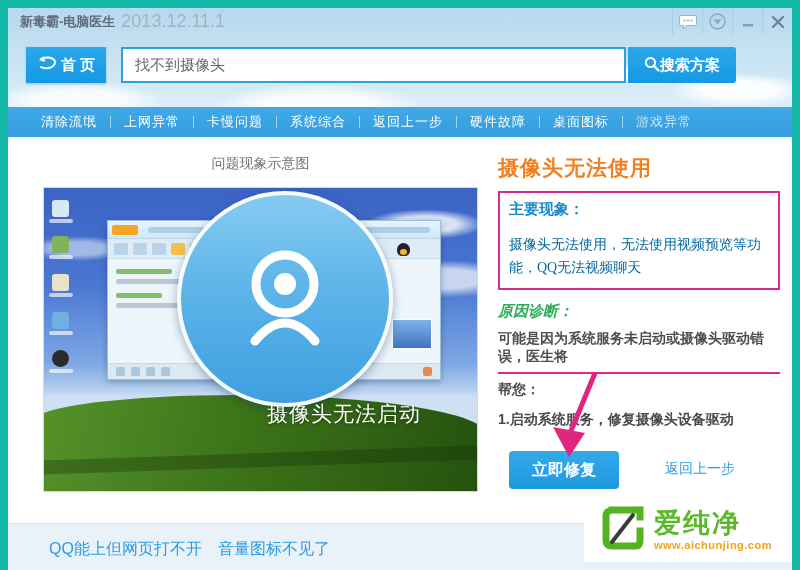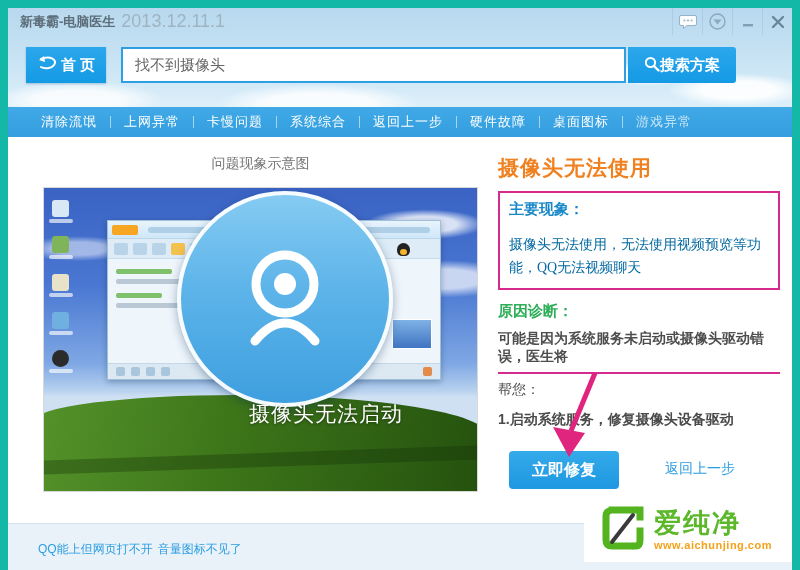--- a/index.html
+++ b/index.html
@@ -64,42 +64,42 @@
   .qq-line.green { background:#7fc06a; }
   .qq-bottom { position:absolute; left:0; right:0; bottom:0; height:16px; background:#dce9f3; border-top:1px solid #c2d8e8; display:flex; gap:6px; align-items:center; padding:0 8px; }
   .bdot { width:9px; height:9px; background:#a9c6dc; border-radius:2px; }
   .qq-thumb { position:absolute; right:8px; top:98px; width:40px; height:30px; background:linear-gradient(#7fb2e6,#3f74c2); border:1px solid #fff; }
   .qq-pet { position:absolute; right:30px; top:22px; width:13px; height:13px; background:#222; border-radius:50% 50% 40% 40%; }
   .qq-pet::after { content:""; position:absolute; left:3px; top:6px; width:7px; height:6px; background:#f7b32b; border-radius:50%; }
 
   .cam-circle { position:absolute; left:133px; top:3px; width:216px; height:216px; border-radius:50%;
     background:linear-gradient(180deg,#85cbf2 0%,#5db4e9 45%,#3e9fdf 100%);
     border:4px solid rgba(255,255,255,.95); box-shadow:0 3px 10px rgba(0,40,80,.35); display:flex; align-items:center; justify-content:center; }
-  .overlay-text { position:absolute; left:157px; top:212px; width:250px; text-align:center; color:#fff; font-size:21px;
+  .overlay-text { position:absolute; left:175px; top:212px; width:250px; text-align:center; color:#fff; font-size:21px;
     text-shadow:0 1px 3px rgba(0,0,0,.45); letter-spacing:1px; }
 
   
   .panel { position:absolute; left:490px; top:17px; width:282px; height:352px; }
   .p-title { color:#f08121; font-size:21px; font-weight:bold; letter-spacing:1px; }
   .symptom-box { margin-top:9px; border:2px solid #d62a8c; padding:7px 9px 9px; }
   .symptom-label { color:#1888c8; font-size:15px; font-weight:bold; }
   .symptom-text { margin-top:14px; color:#0369a1; font-size:14px; line-height:1.65;font-family:Liberation Serif, serif; }
-  .diag-label { margin-top:12px; color:#2fae59; font-size:15px; font-weight:bold; }
+  .diag-label { margin-top:12px; color:#2fae59; font-size:15px; font-weight:bold;font-style:italic; }
   .diag-line1 { margin-top:9px; color:#4e4e4e; font-size:14px; font-weight:bold; padding-bottom:6px; border-bottom:2px solid #d62a8c; }
-  .diag-line2 { margin-top:7px; color:#4e4e4e; font-size:14px; font-weight:normal; }
+  .diag-line2 { margin-top:7px; color:#4e4e4e; font-size:14px; font-weight:bold; }
   .step1 { margin-top:12px; color:#4a4a4a; font-size:14px; font-weight:bold; }
   .fix-btn { position:absolute; left:11px; top:297px; width:110px; height:38px;
     background:linear-gradient(#34aae9,#1f98e2); border:none; border-radius:4px; color:#fff; font-size:16px; font-weight:bold; cursor:pointer; }
   .back-link { position:absolute; left:167px; top:306px; color:#2a9de2; font-size:14px; cursor:pointer; text-decoration:none;text-align:right; }
   .annot-arrow { position:absolute; left:535px; top:232px; width:70px; height:92px; pointer-events:none; }
 
   
   .footer { height:51px; background:#e9f2f8; border-top:1px solid #d3e2ec; display:flex; align-items:center; padding-left:25px; }
   .f-prompt { color:#565656; font-size:14px; font-weight:bold; }
-  .f-link { color:#2a9de2; font-size:12px; margin-left:5px; cursor:pointer; text-decoration:none; }
+  .f-link { color:#2a9de2; font-size:16px; margin-left:16px; cursor:pointer; text-decoration:none; }
 
   
   .watermark { position:absolute; right:0; bottom:0; width:208px; height:64px; background:#fff; display:flex; align-items:center; padding-left:16px; gap:8px; }
   .wm-text { display:flex; flex-direction:column; line-height:1; }
   .wm-name { color:#5cb82a; font-size:27px; font-weight:bold; letter-spacing:2px; }
   .wm-url { color:#f5a21a; font-size:11px; font-weight:bold; margin-top:3px; letter-spacing:.5px; }
 </style>
 </head>
 <body>
 

